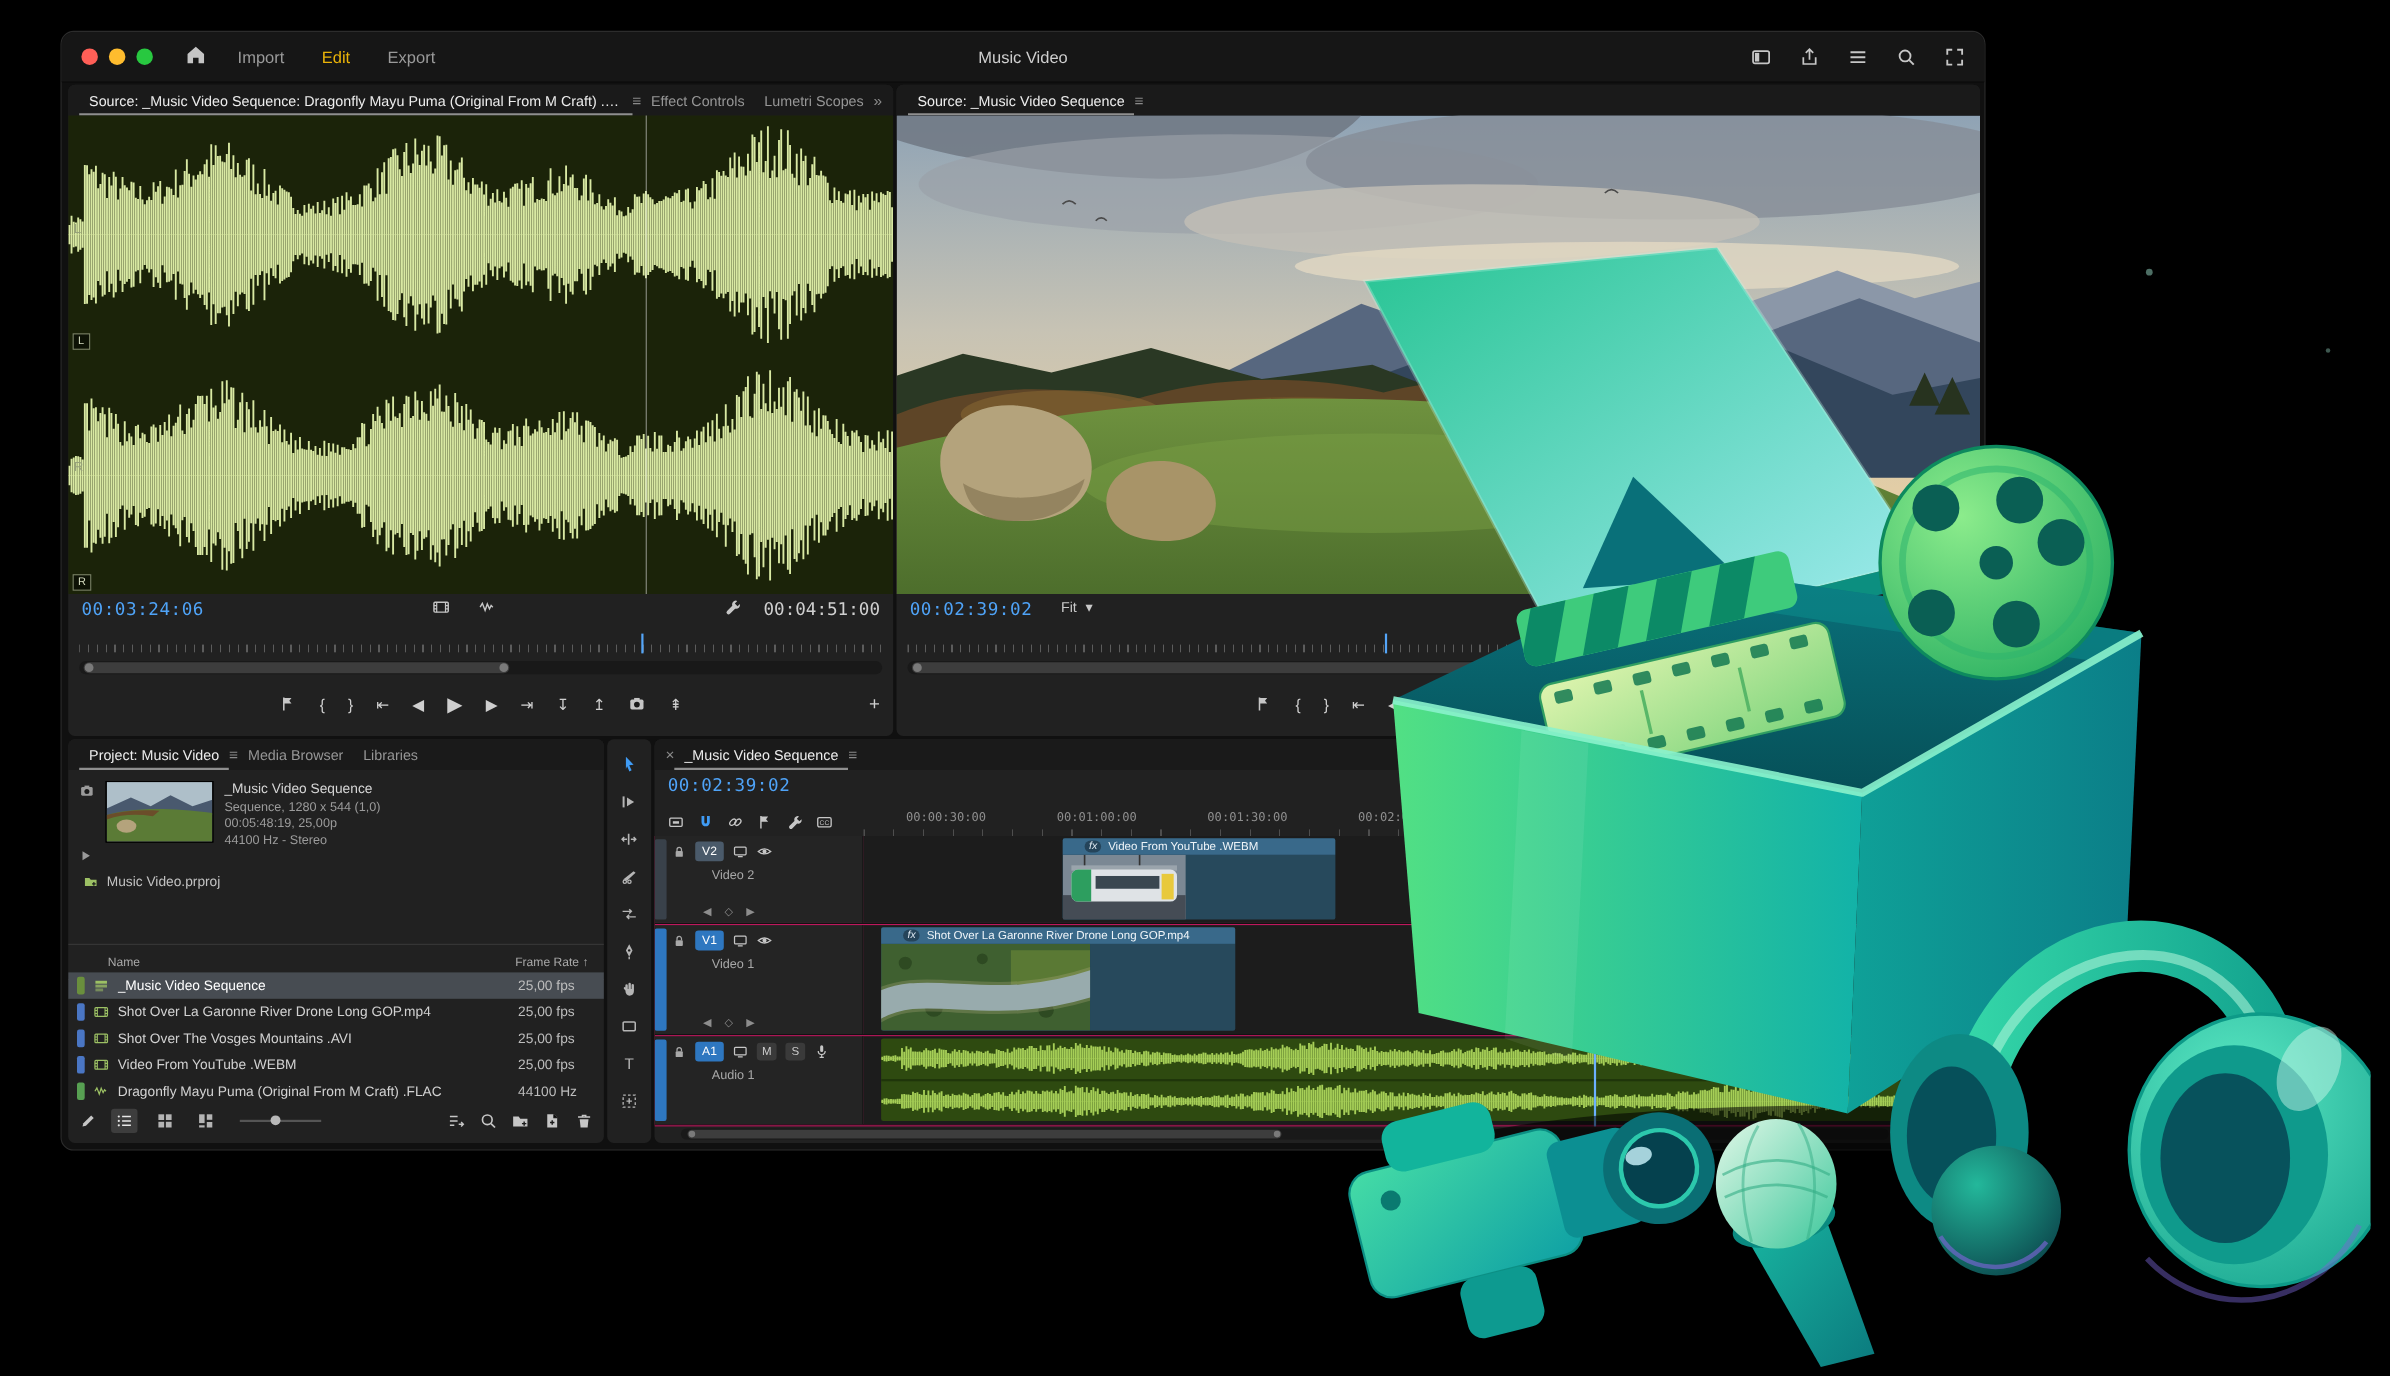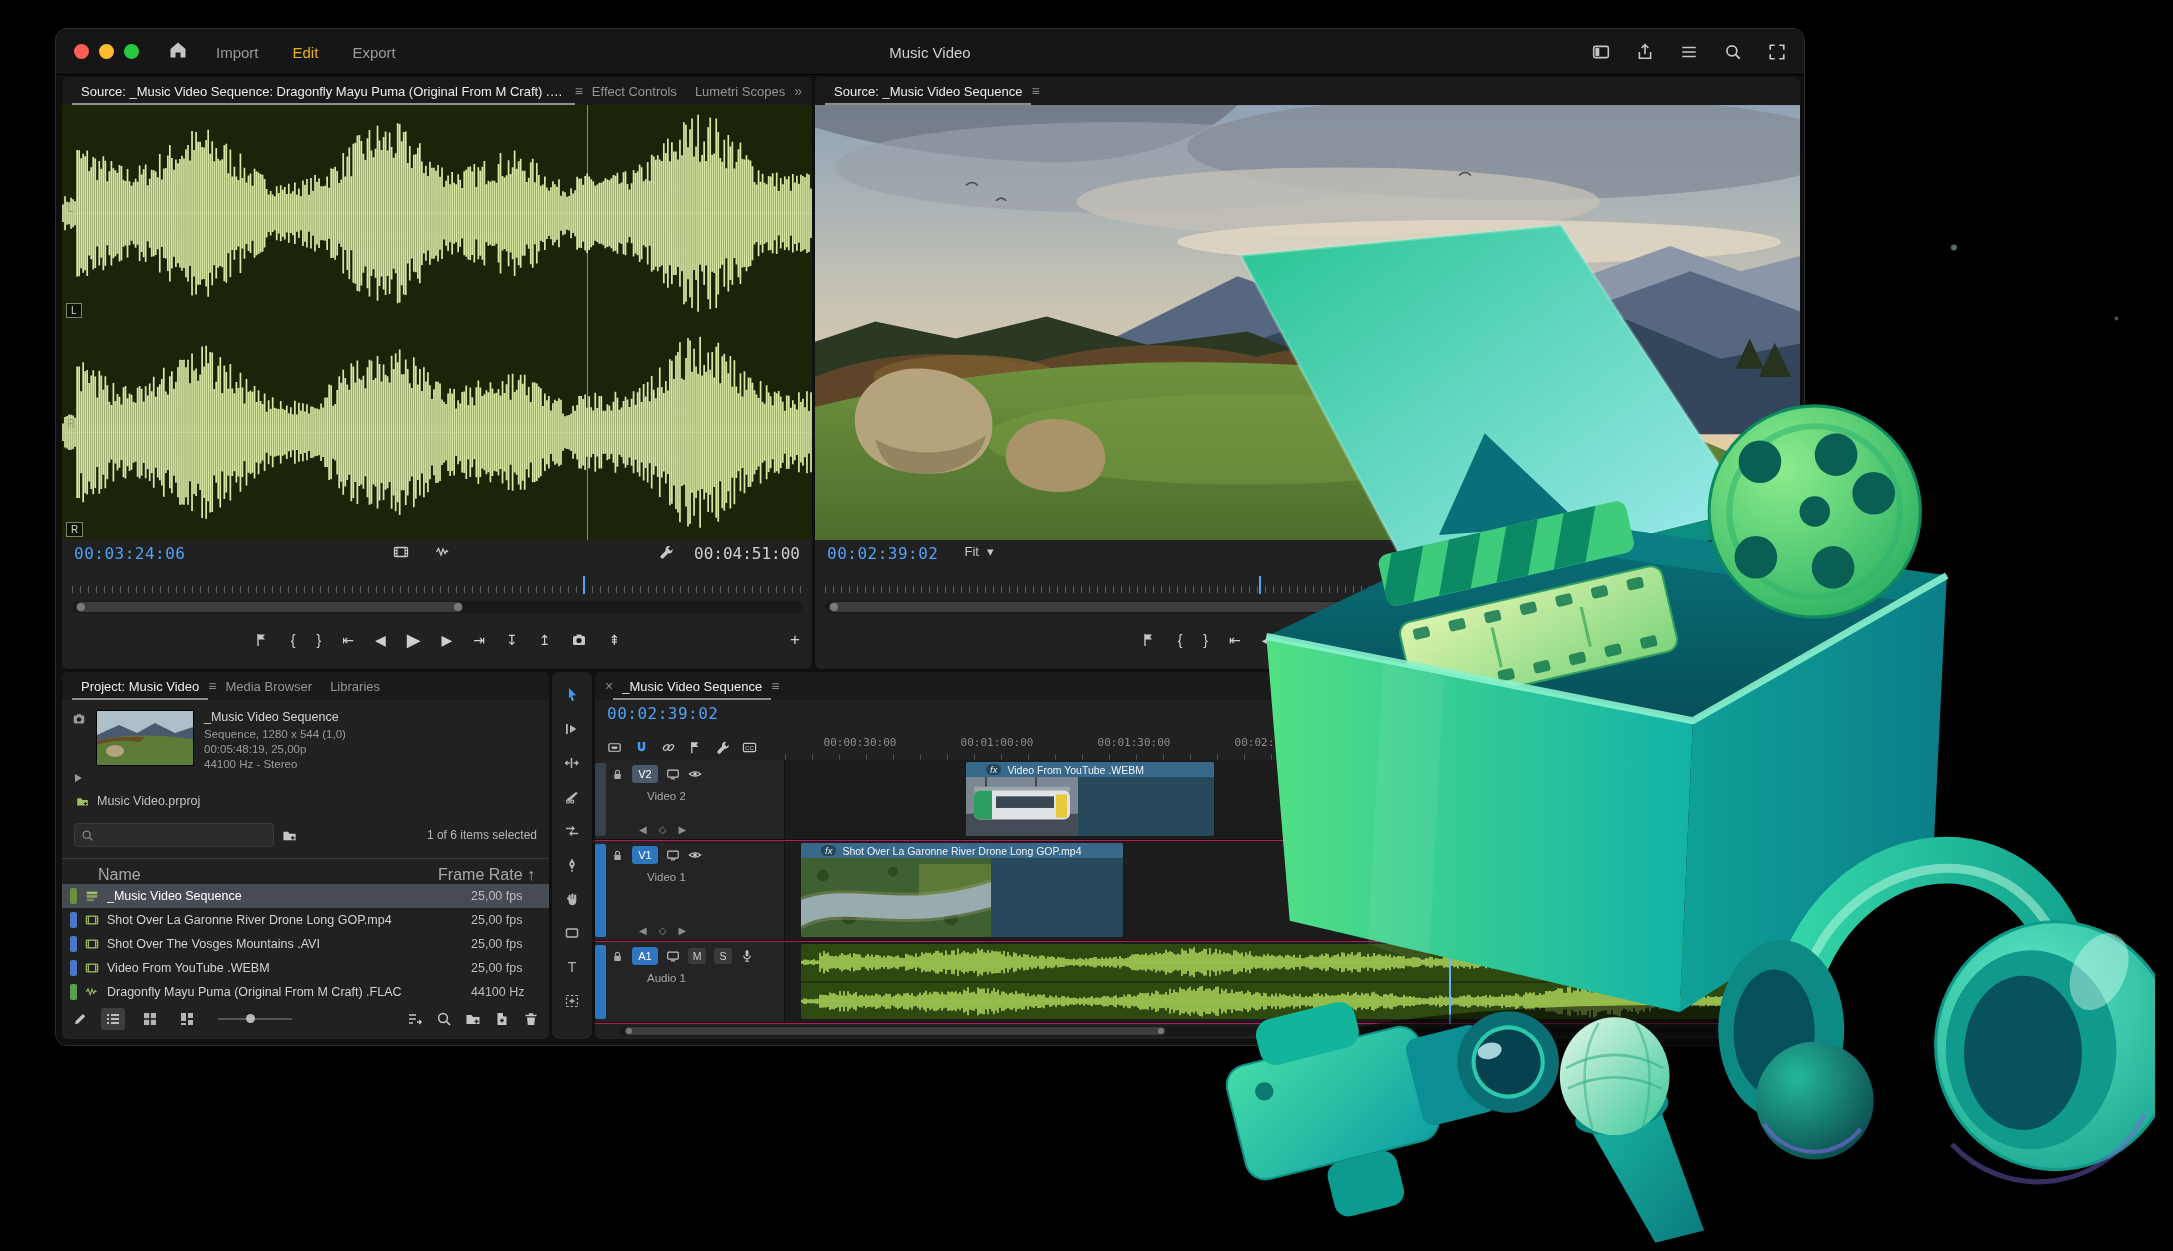--- a/index.html
+++ b/index.html
@@ -48,21 +48,21 @@
 .pv{position:absolute;left:10px;top:34px;right:10px;height:84px;display:flex;gap:10px}
 .pv-icons{display:flex;flex-direction:column;justify-content:space-between;padding:6px 0;color:#9a9a9a}
 .pv-thumb{width:98px;height:56px;background:#000;border:1px solid #000;margin-top:4px}
 .pv-meta{font-size:11.5px;color:#9b9b9b;line-height:15px;padding-top:4px}
 .pv-meta .nm{color:#d6d6d6;font-size:12.5px;margin-bottom:2px}
 .bin-row{position:absolute;left:14px;top:122px;display:flex;align-items:center;gap:8px;color:#c2c2c2;font-size:12.5px}
 .search-row{position:absolute;left:12px;top:150px;right:12px;height:26px;display:flex;align-items:center;gap:8px}
 .search-box{width:200px;height:24px;background:#2b2b2b;border:1px solid #3a3a3a;border-radius:4px;display:flex;align-items:center;padding:0 6px;gap:6px;color:#8a8a8a}
 .search-box input{flex:1;background:transparent;border:none;outline:none;color:#ddd;font-size:12.5px}
 .status-txt{margin-left:auto;color:#b5b5b5;font-size:12px}
-.list-hd{position:absolute;left:0;right:0;top:186px;height:33px;border-top:1px solid #383838;border-bottom:1px solid #383838;display:flex;align-items:center;font-size:16px;color:#a8a8a8;padding:0 14px}
+.list-hd{position:absolute;left:0;right:0;top:186px;height:33px;border-top:1px solid #383838;border-bottom:1px solid #383838;display:flex;align-items:center;font-size:11px;color:#a8a8a8;padding:0 14px}
 .prow{position:absolute;left:0;right:0;height:24px;display:flex;align-items:center;padding:0 8px;font-size:12.5px;color:#d2d2d2;gap:8px}
 .prow.sel{background:#474c52;color:#fff}
 .chip{width:7px;height:16px;border-radius:2px;flex:0 0 auto}
 .prow .ticon{color:#9cc064;flex:0 0 auto}
 .prow .nm{flex:1;white-space:nowrap;overflow:hidden;text-overflow:ellipsis}
 .prow .rt{width:70px;text-align:left;color:#bdbdbd;flex:0 0 auto}
 .proj-foot{position:absolute;left:10px;right:10px;bottom:7px;height:26px;display:flex;align-items:center;gap:13px;color:#b4b4b4}
 .viewbtn{width:24px;height:22px;display:flex;align-items:center;justify-content:center;border-radius:3px}
 .viewbtn.on{background:#3d3d3d;color:#e8e8e8}
 .zoomslider{width:74px;height:2px;background:#555;position:relative;margin:0 6px}
@@ -523,34 +523,20 @@
         <div>44100 Hz - Stereo</div>
       </div>
     </div>
     <div class="bin-row">
       <span style="color:#9cc064">
           <svg class="ic" style="width:13px;height:13px">
             <use href="#i-newbin"></use>
           </svg>
         </span>
       <span>Music Video.prproj</span>
-    </div>
-    <div class="search-row">
-      <div class="search-box">
-        <svg class="ic" style="width:13px;height:13px">
-            <use href="#i-magnify"></use>
-          </svg>
-        <input value="" style="">
-      </div>
-      <span class="icbtn">
-          <svg class="ic" style="width:15px;height:15px">
-            <use href="#i-newbin"></use>
-          </svg>
-        </span>
-      <span class="status-txt">1 of 6 items selected</span>
     </div>
     <div class="list-hd">
       <span style="margin-left:22px">Name</span>
       <span class="spacer"></span>
       <span><span>Frame Rate</span> <span>↑</span></span>
     </div>
     <div>
       <div class="prow sel" style="top:212px">
         <span class="chip" style="background: rgb(106, 143, 61);"></span>
         <span class="ticon">

